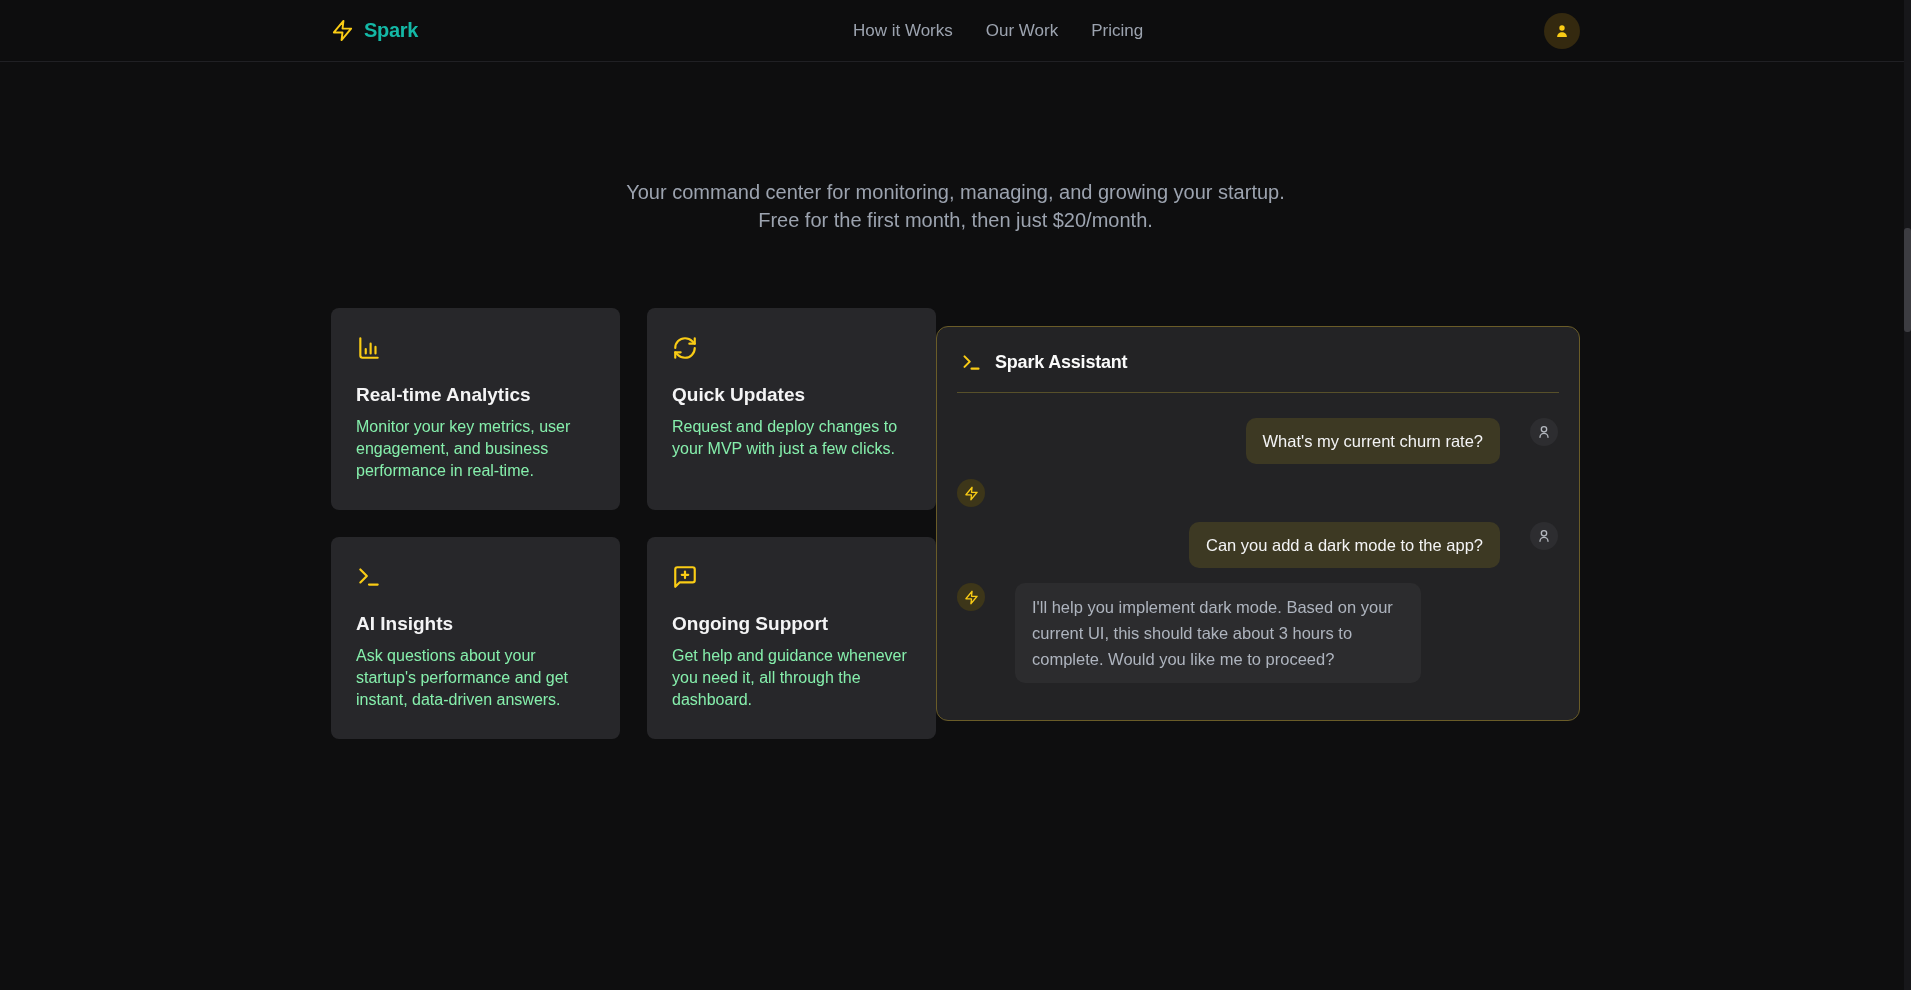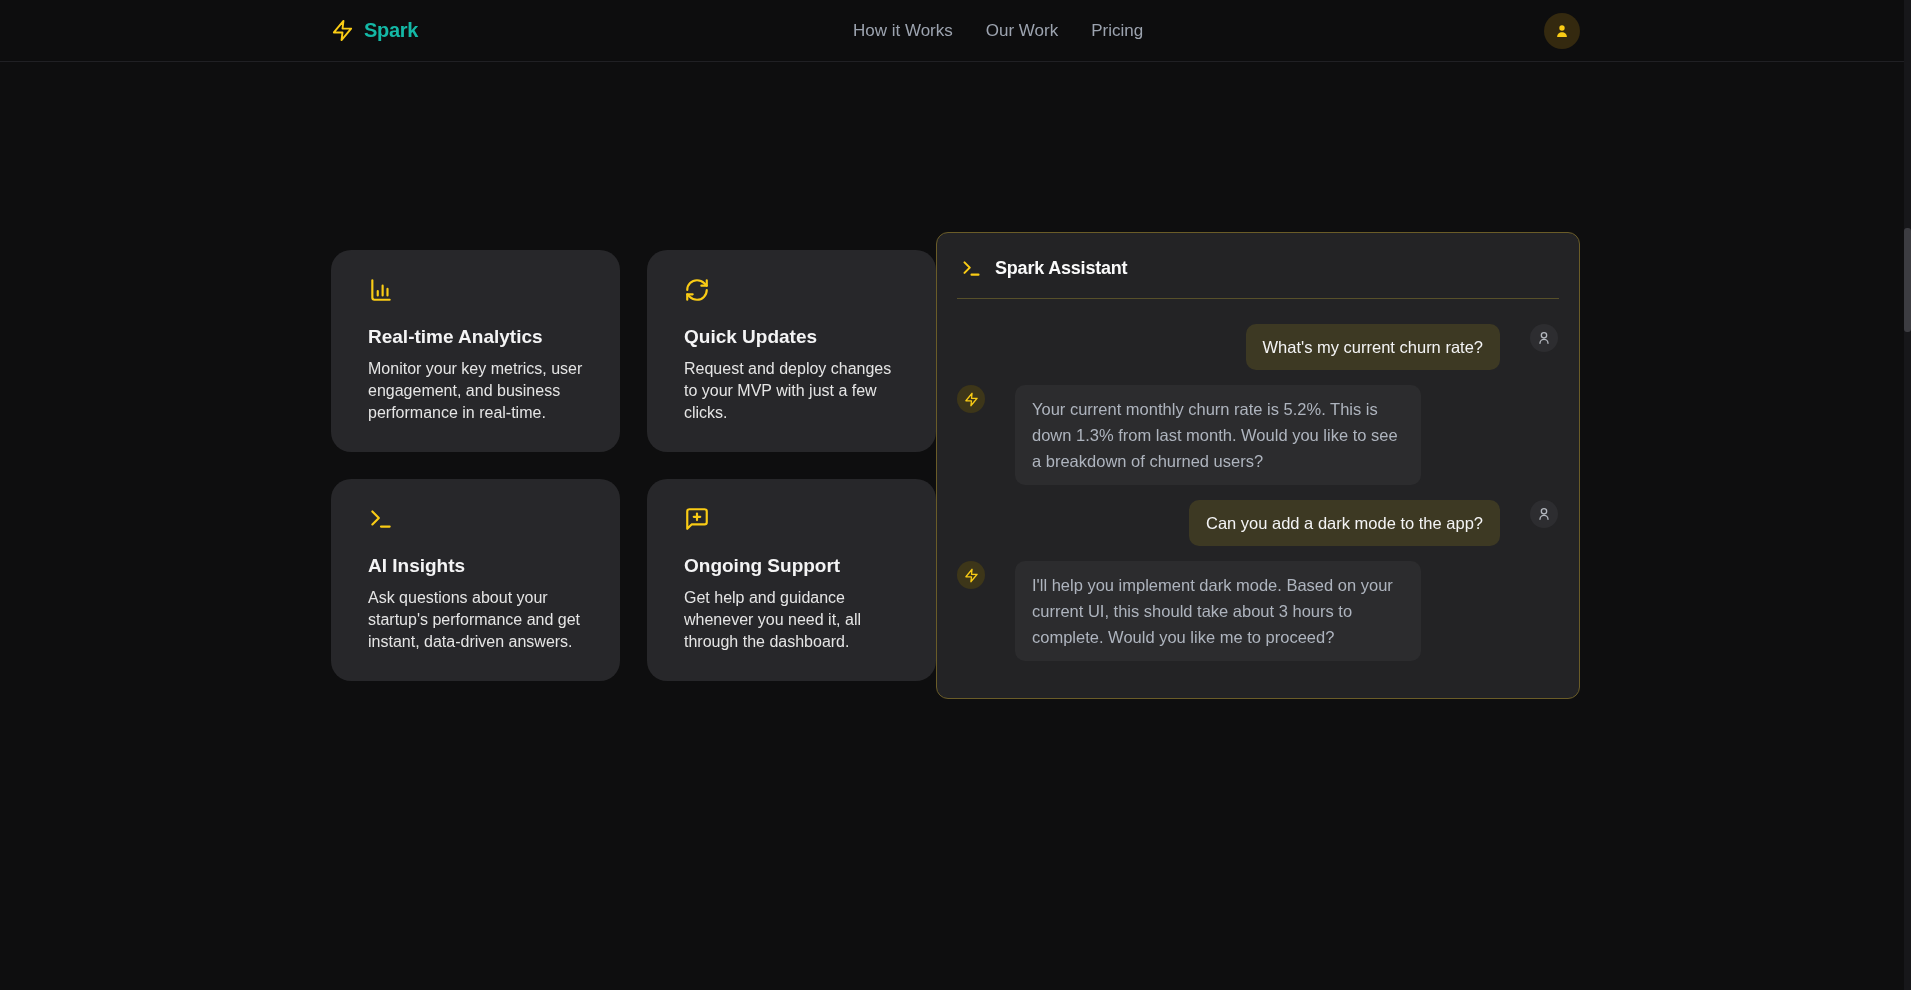--- a/index.html
+++ b/index.html
@@ -48,24 +48,24 @@
   }
 
   
   .features-grid {
     display:grid;
     grid-template-columns:289px 289px;
     gap:27px;
     align-items:stretch;
   }
   .feature-card {
-    background:#27272a; border-radius:20px; padding:27px 37px 28px;
+    background:#27272a; border-radius:8px; padding:27px 25px 28px;
   }
   .feature-title { color:#f4f4f5; font-size:19px; font-weight:700; margin:19px 0 10px; }
-  .feature-desc  { color:#e5e5e5; font-size:16px; line-height:22px; max-width:240px; }
+  .feature-desc  { color:#86efac; font-size:16px; line-height:22px; max-width:240px; }
   .feature-icon  { display:inline-flex; }
 
   
   .chat-panel {
     width:660px;
     background:#232325;
     border:1px solid #6a5c28;
     border-radius:12px;
   }
   .chat-header {
@@ -129,20 +129,21 @@
         <svg width="18" height="18" viewBox="0 0 24 24" fill="#facc15">
           <circle cx="12" cy="8" r="3.6"></circle>
           <path d="M5.5 20c0-3.6 2.9-6.2 6.5-6.2s6.5 2.6 6.5 6.2z"></path>
         </svg>
       </span>
     </button>
   </div>
 </header>
 
 <section class="hero">
+  <p class="subtitle">Your command center for monitoring, managing, and growing your startup. Free for the first month, then just $20/month.</p>
 </section>
 
 <div class="content">
 
   <div class="features-grid">
 
     <div class="feature-card">
       <span class="feature-icon">
         <svg width="26" height="26" viewBox="0 0 24 24" fill="none" stroke="#facc15" stroke-width="2" stroke-linecap="round" stroke-linejoin="round">
           <path d="M4 3v16a2 2 0 0 0 2 2h14"></path>
@@ -220,21 +221,20 @@
       </div>
 
       <div class="msg-row assistant">
         <div class="msg-avatar assistant">
           <span style="display:inline-flex;">
             <svg width="15" height="15" viewBox="0 0 24 24" fill="none" stroke="#facc15" stroke-width="2" stroke-linecap="round" stroke-linejoin="round">
                 <path d="M13 2 3 14h9l-1 8 10-12h-9l1-8z"></path>
               </svg>
           </span>
         </div>
-        <div class="bubble assistant">Your current monthly churn rate is 5.2%. This is down 1.3% from last month. Would you like to see a breakdown of churned users?</div>
       </div>
 
       <div class="msg-row user">
         <div class="bubble user">Can you add a dark mode to the app?</div>
         <div class="msg-avatar user">
           <span style="display:inline-flex;">
             <svg width="16" height="16" viewBox="0 0 24 24" fill="none" stroke="#b4b8bf" stroke-width="2" stroke-linecap="round" stroke-linejoin="round">
                 <circle cx="12" cy="8" r="4"></circle>
                 <path d="M6 20c0-3.3 2.7-6 6-6s6 2.7 6 6"></path>
               </svg>

